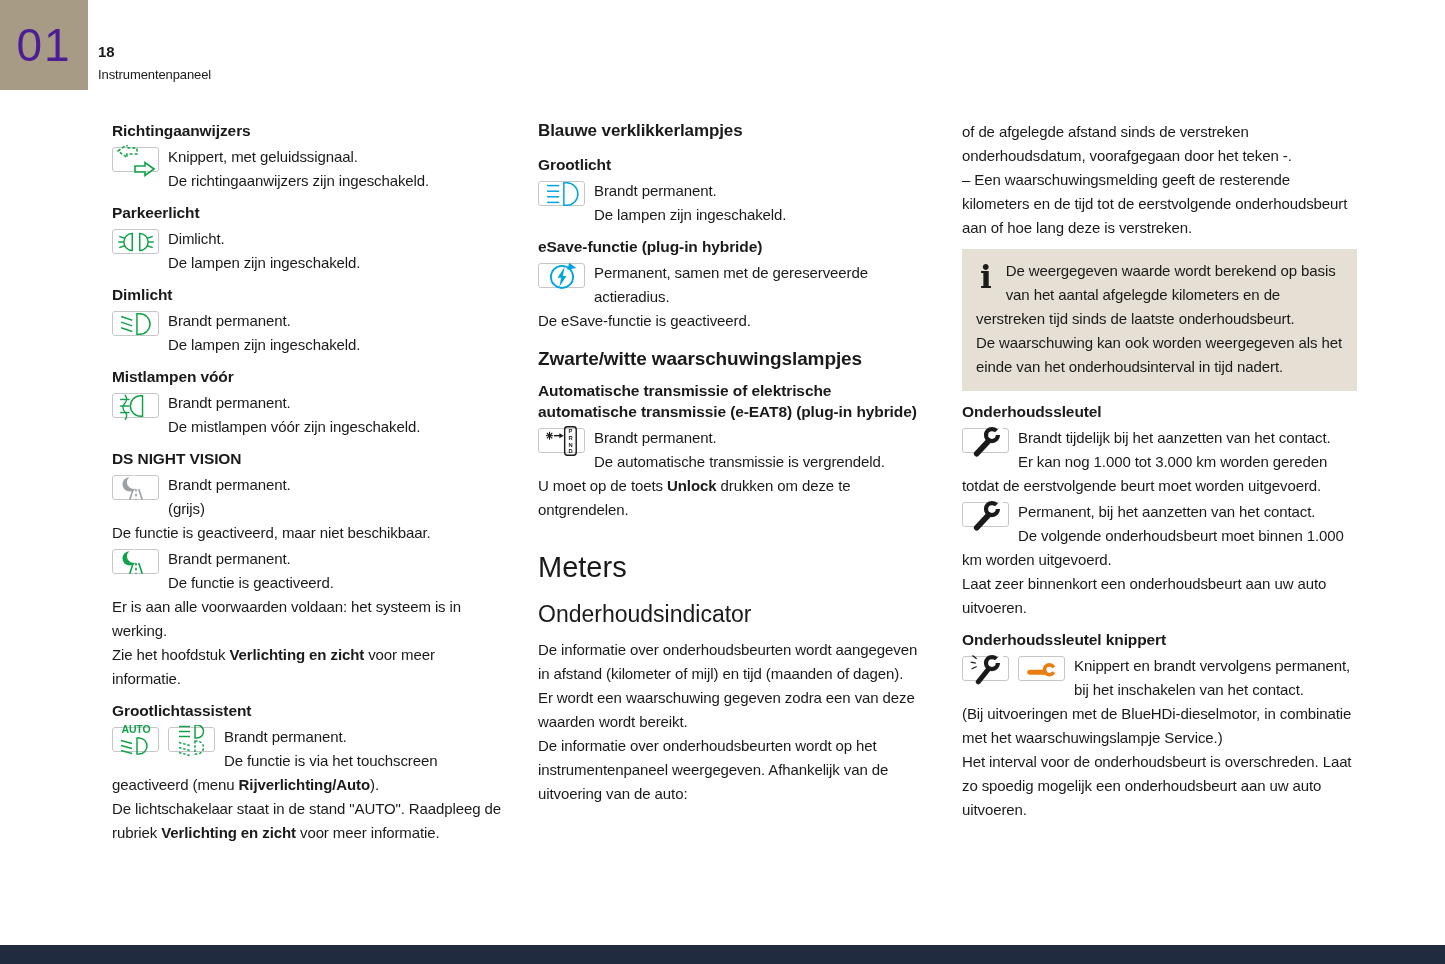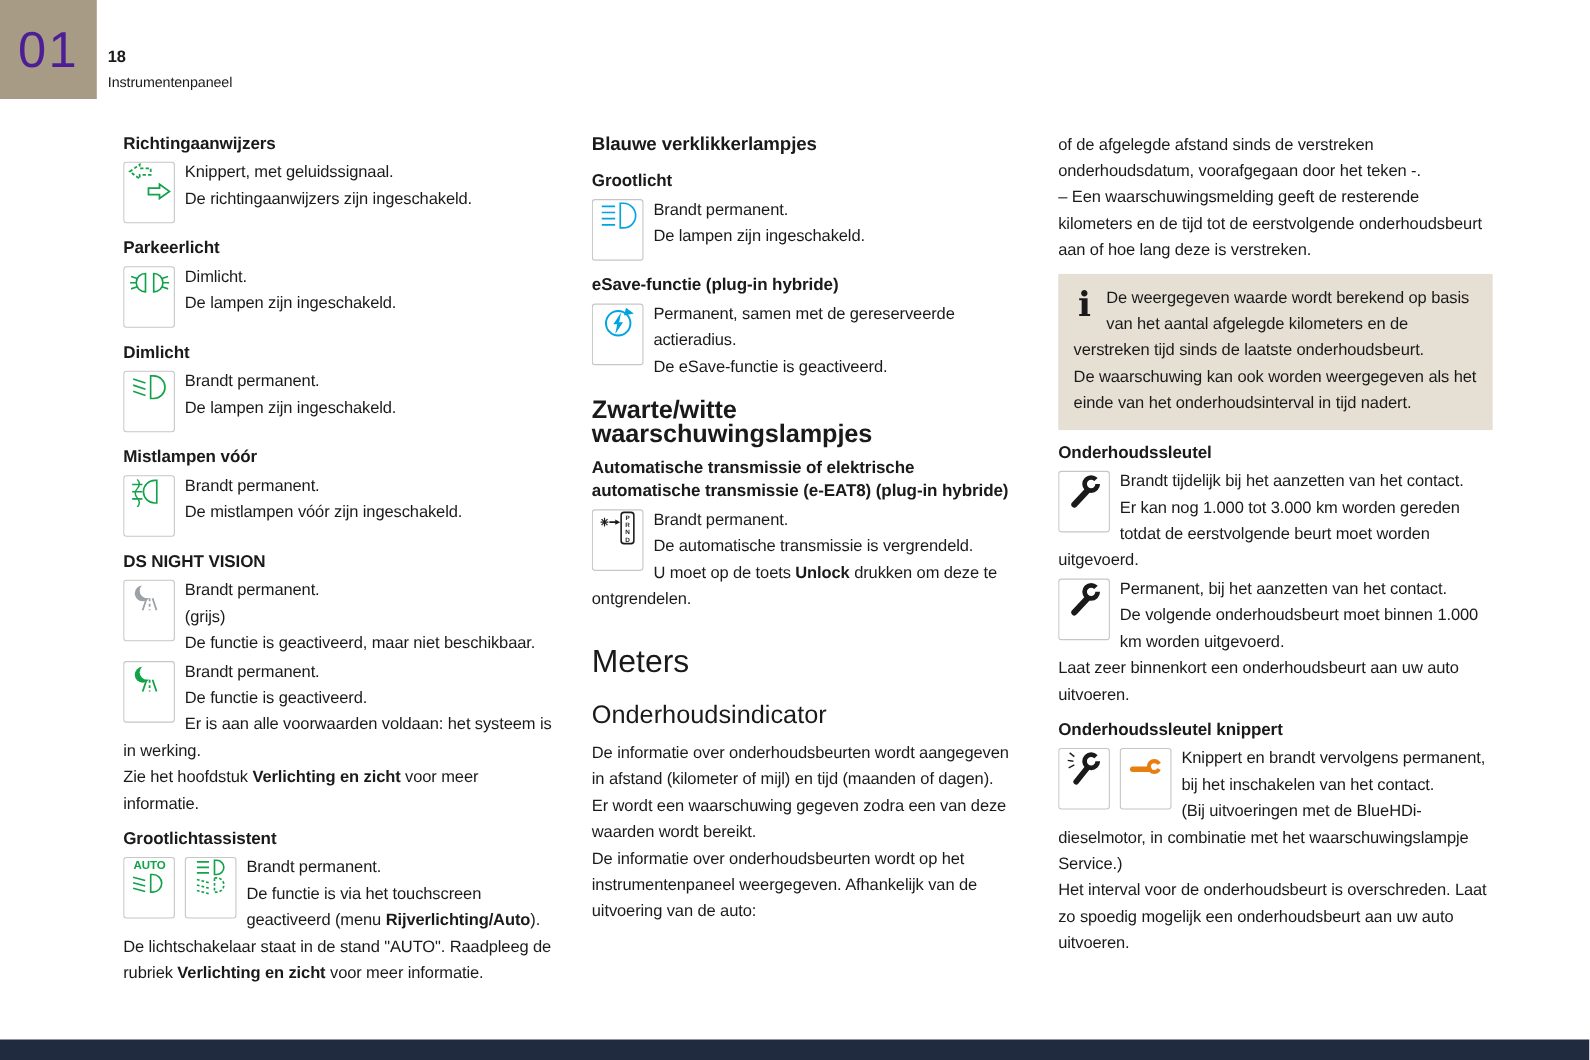--- a/index.html
+++ b/index.html
@@ -17,27 +17,27 @@
   .page-head{position:absolute;left:98px;top:42px;line-height:19px}
   .page-num{font-weight:700;font-size:15px}
   .page-sec{font-size:13px;margin-top:4px}
   .col{position:absolute;top:120px}
   .col1{left:112px;width:390px}
   .col2{left:538px;width:392px}
   .col3{left:962px;width:395px}
   .col > :first-child{margin-top:0}
   .hitem{font-size:15.5px;font-weight:700;clear:both;margin:9px 0 4px;line-height:21px}
   .hgroup{font-size:17px;font-weight:700;clear:both;margin:2px 0 12px;line-height:22px}
-  .hgroup2{font-size:23px;font-weight:700;clear:both;margin:15px 0 10px;line-height:22px}
+  .hgroup2{font-size:19px;font-weight:700;clear:both;margin:15px 0 10px;line-height:22px}
   .h1{font-size:29px;font-weight:500;clear:both;margin:28px 0 8px;line-height:34px;letter-spacing:0}
   .h2{font-size:23px;font-weight:400;clear:both;margin:16px 0 10px;line-height:28px;letter-spacing:0}
   .ind{clear:both;overflow:hidden;margin-bottom:2px}
   .icon-box{
-    float:left;width:47px;height:56px;border:1px solid #c6c6c6;border-radius:3px;
-    background:#fff;margin:2px 9px 3px 0;display:flex;justify-content:center;
+    float:left;width:47px;height:25px;border:1px solid #c6c6c6;border-radius:3px;
+    background:#fff;margin:2px 9px 3px 0;display:flex;align-items:center;justify-content:center;
   }
   .t{display:block}
   .b{font-weight:700}
   .infobox{background:#E6DFD4;padding:10px 12px 12px 14px;margin:9px 0 10px;overflow:hidden}
   .info-i{
     float:left;font-family:"DejaVu Serif","Liberation Serif",serif;
     font-size:31px;font-weight:700;line-height:30px;margin:3px 14px 2px 4px;color:#1a1a1a;
   }
   .footer-bar{position:absolute;left:0;bottom:0;width:1445px;height:19px;background:#202B40}
   svg{display:block}

